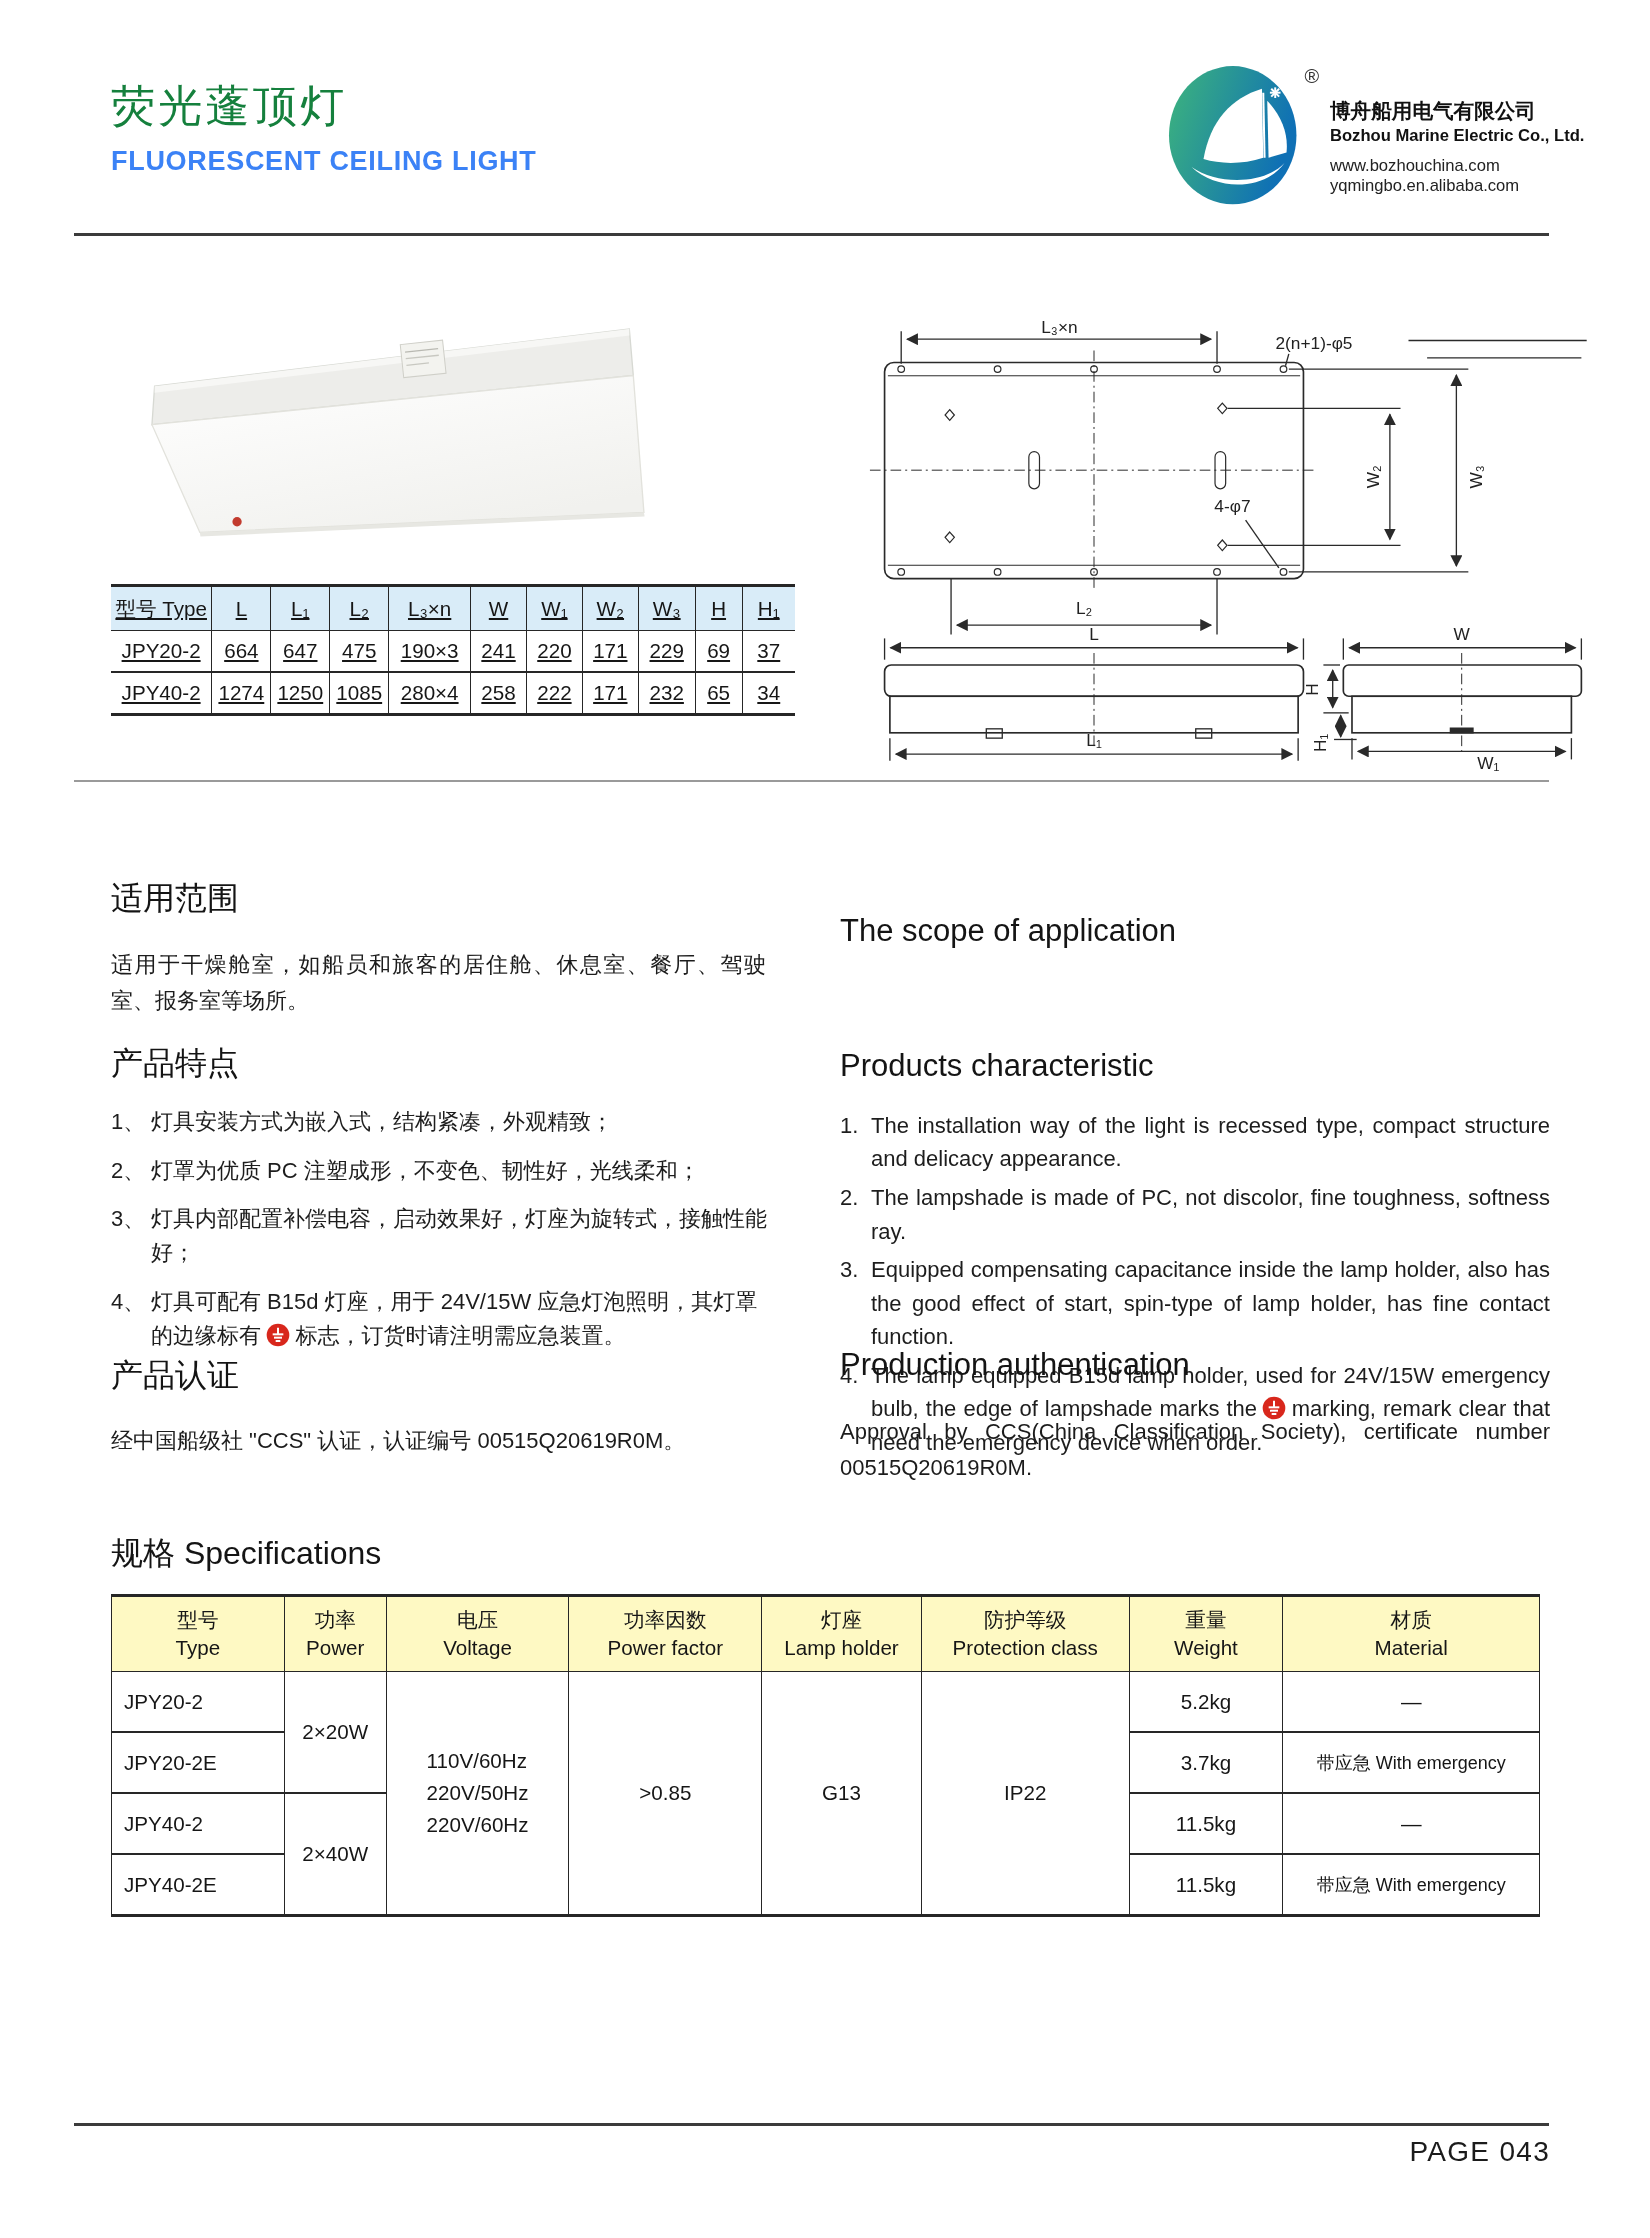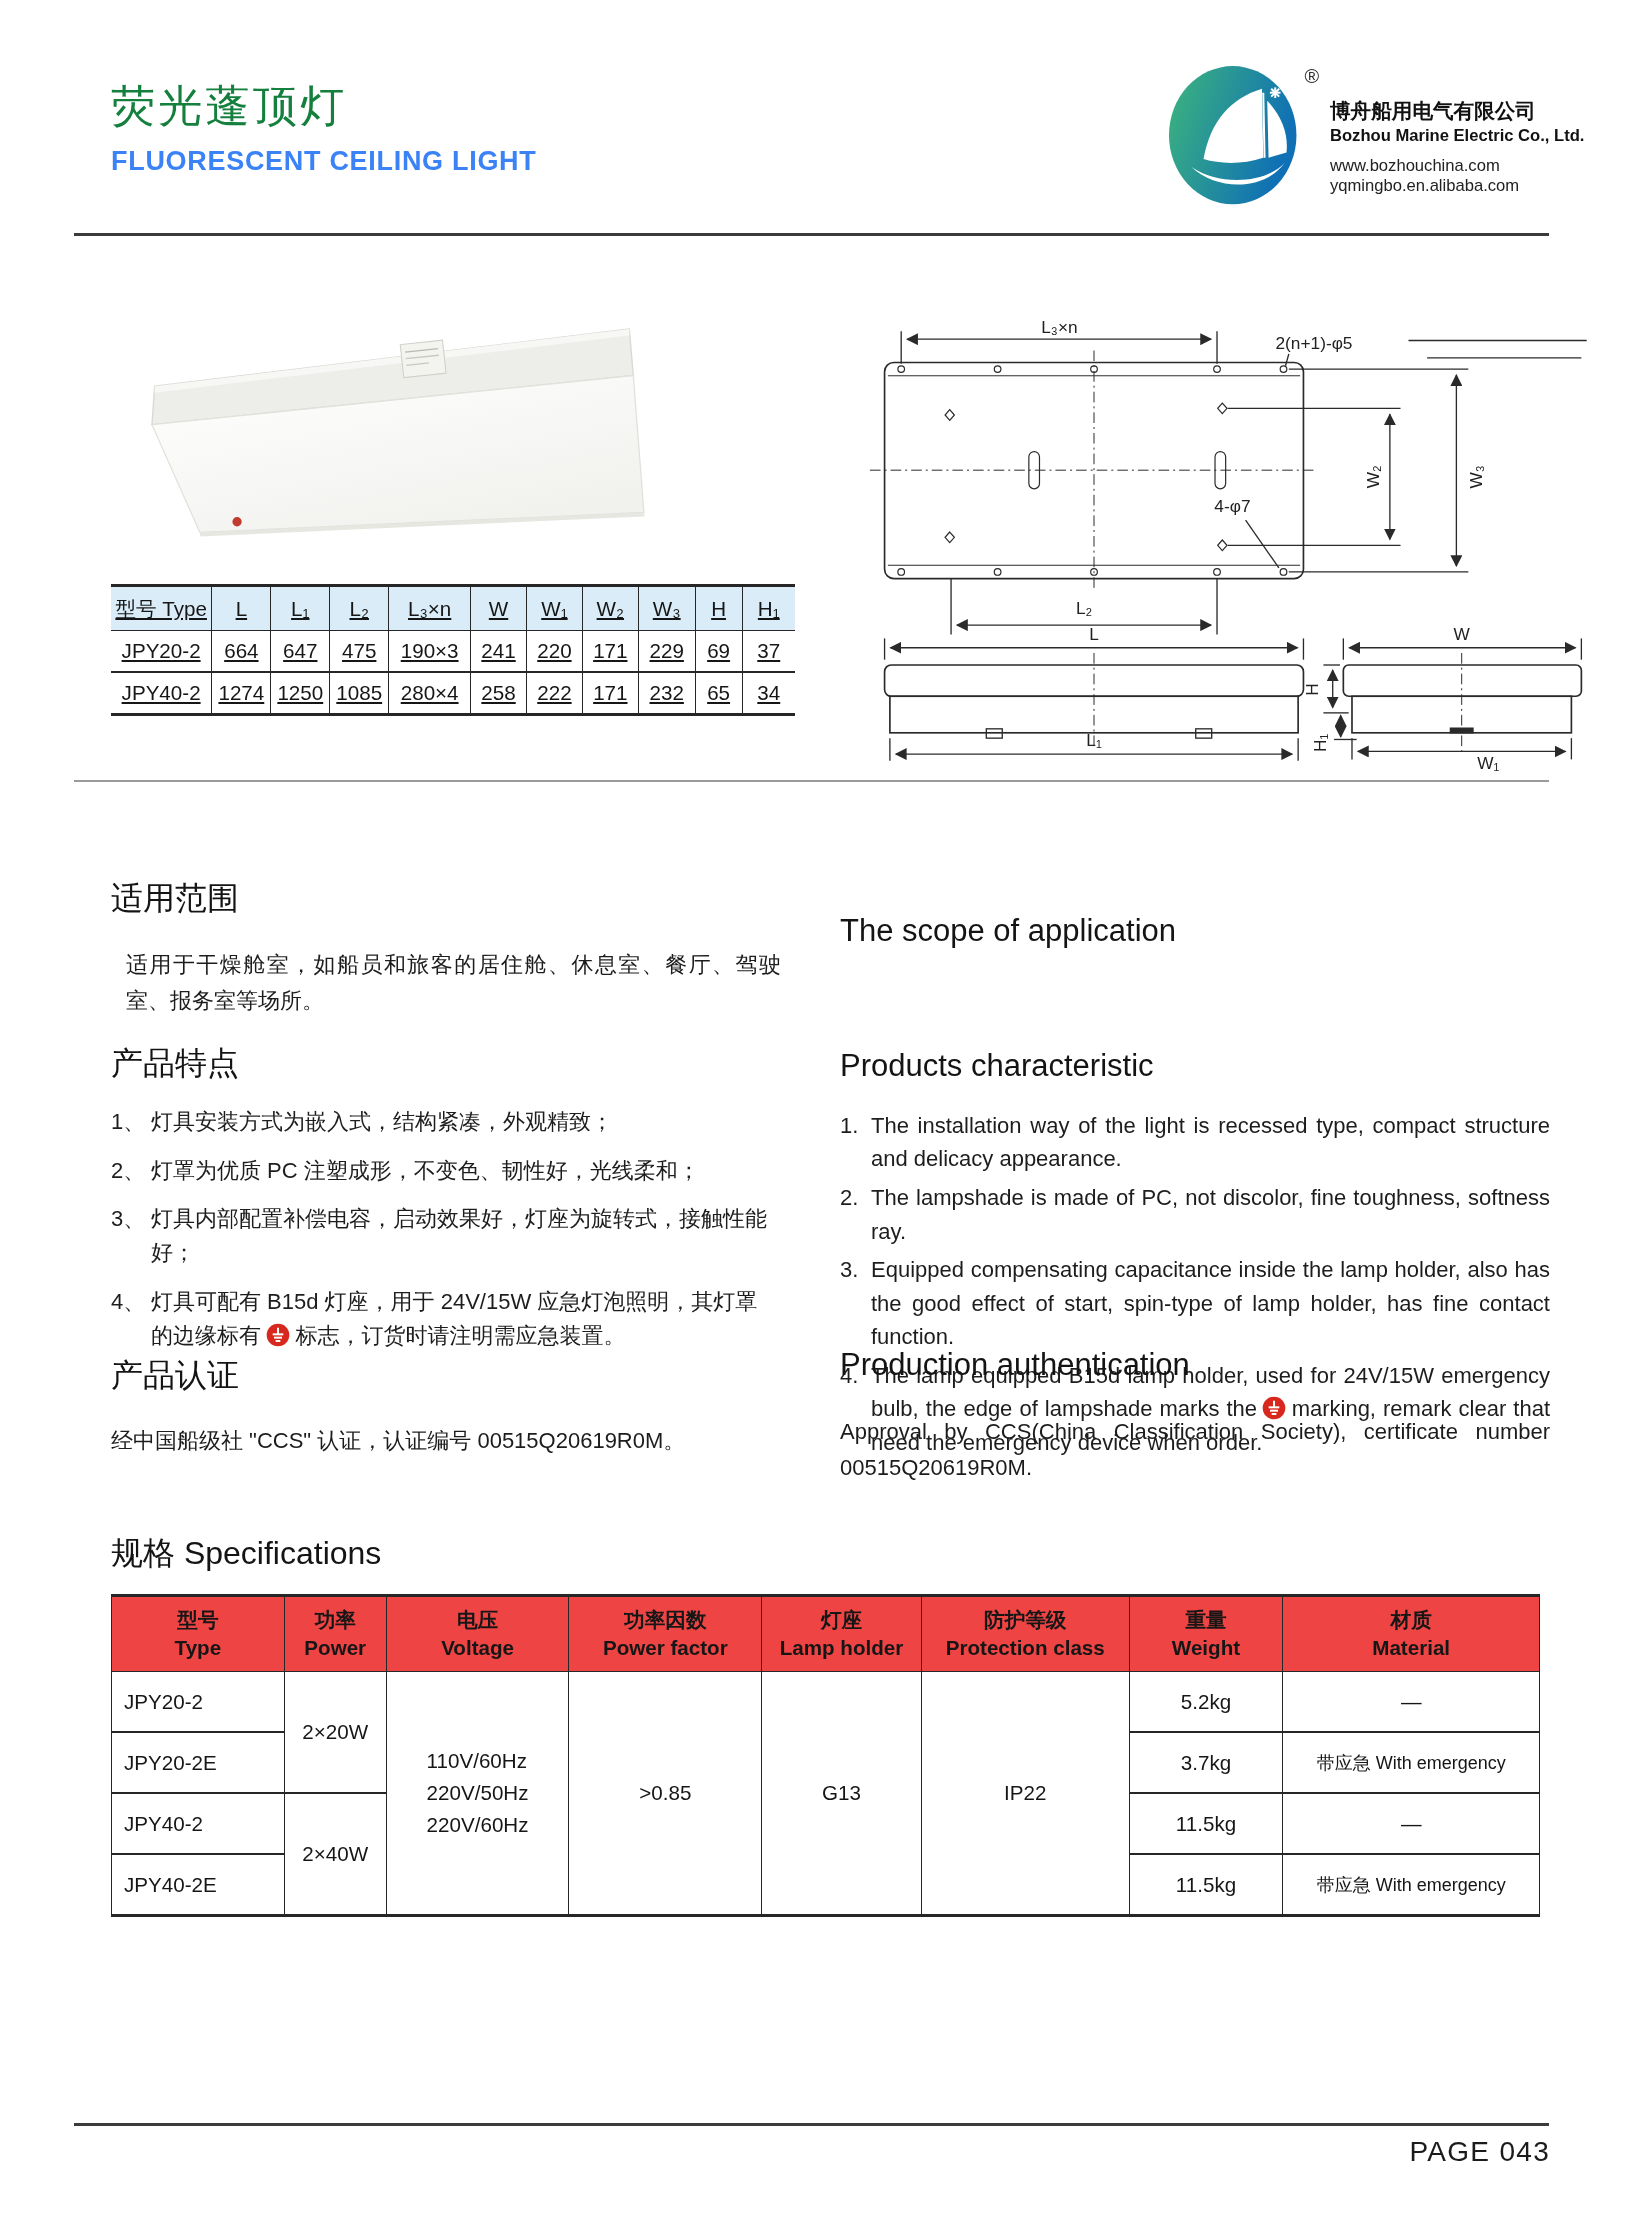--- a/index.html
+++ b/index.html
@@ -53,21 +53,21 @@
   .en-list .num{width:31px;}
   .en-list .txt{text-align:justify;}
   .em-icon{display:inline-block;vertical-align:-3.3px;margin:0 5.3px;}
 
   
   .spec-title{position:absolute;left:111px;top:1532px;font-size:32px;font-weight:400;color:#141414;}
   .spec-table{position:absolute;left:111px;top:1594px;width:1429px;border-collapse:collapse;
     font-size:20.6px;text-align:center;color:#161616;
     border-top:3.3px solid #262626;border-bottom:3.3px solid #262626;}
   .spec-table th,.spec-table td{border-left:1.3px solid #262626;border-right:1.3px solid #262626;padding:0;}
-  .spec-table th{background:#ef4444;font-weight:700;padding:9.3px 0;line-height:1.35;border-bottom:1.3px solid #262626;}
+  .spec-table th{background:#fef9c3;font-weight:400;padding:9.3px 0;line-height:1.35;border-bottom:1.3px solid #262626;}
   .spec-table td{height:59px;}
   .spec-table td.t{text-align:left;padding-left:12px;}
   .spec-table td.hb{border-bottom:2px solid #262626;}
   .spec-table .volt{display:inline-block;text-align:left;line-height:1.55;}
   .spec-table .mat{font-size:18px;}
 </style>
 </head>
 <body>
 
 <div class="page">
@@ -285,21 +285,21 @@
         <td>232</td>
         <td>65</td>
         <td>34</td>
       </tr>
     </tbody>
   </table>
 
   <div class="rule-mid"></div>
 
   <div class="sec-title zh" style="left:111px;top:877px;">适用范围</div>
-  <div class="body-text" style="left:126px;top:947px;width:655px;">适用于干燥舱室，如船员和旅客的居住舱、休息室、餐厅、驾驶室、报务室等场所。</div>
+  <div class="body-text" style="left:111px;top:947px;width:655px;">适用于干燥舱室，如船员和旅客的居住舱、休息室、餐厅、驾驶室、报务室等场所。</div>
 
   <div class="sec-title zh" style="left:111px;top:1042px;">产品特点</div>
   <div class="list zh-list" style="left:111px;top:1105px;width:665px;">
     <div class="li">
       <span class="num">1、</span>
       <span class="txt">灯具安装方式为嵌入式，结构紧凑，外观精致；</span>
     </div>
     <div class="li">
       <span class="num">2、</span>
       <span class="txt">灯罩为优质 PC 注塑成形，不变色、韧性好，光线柔和；</span>

